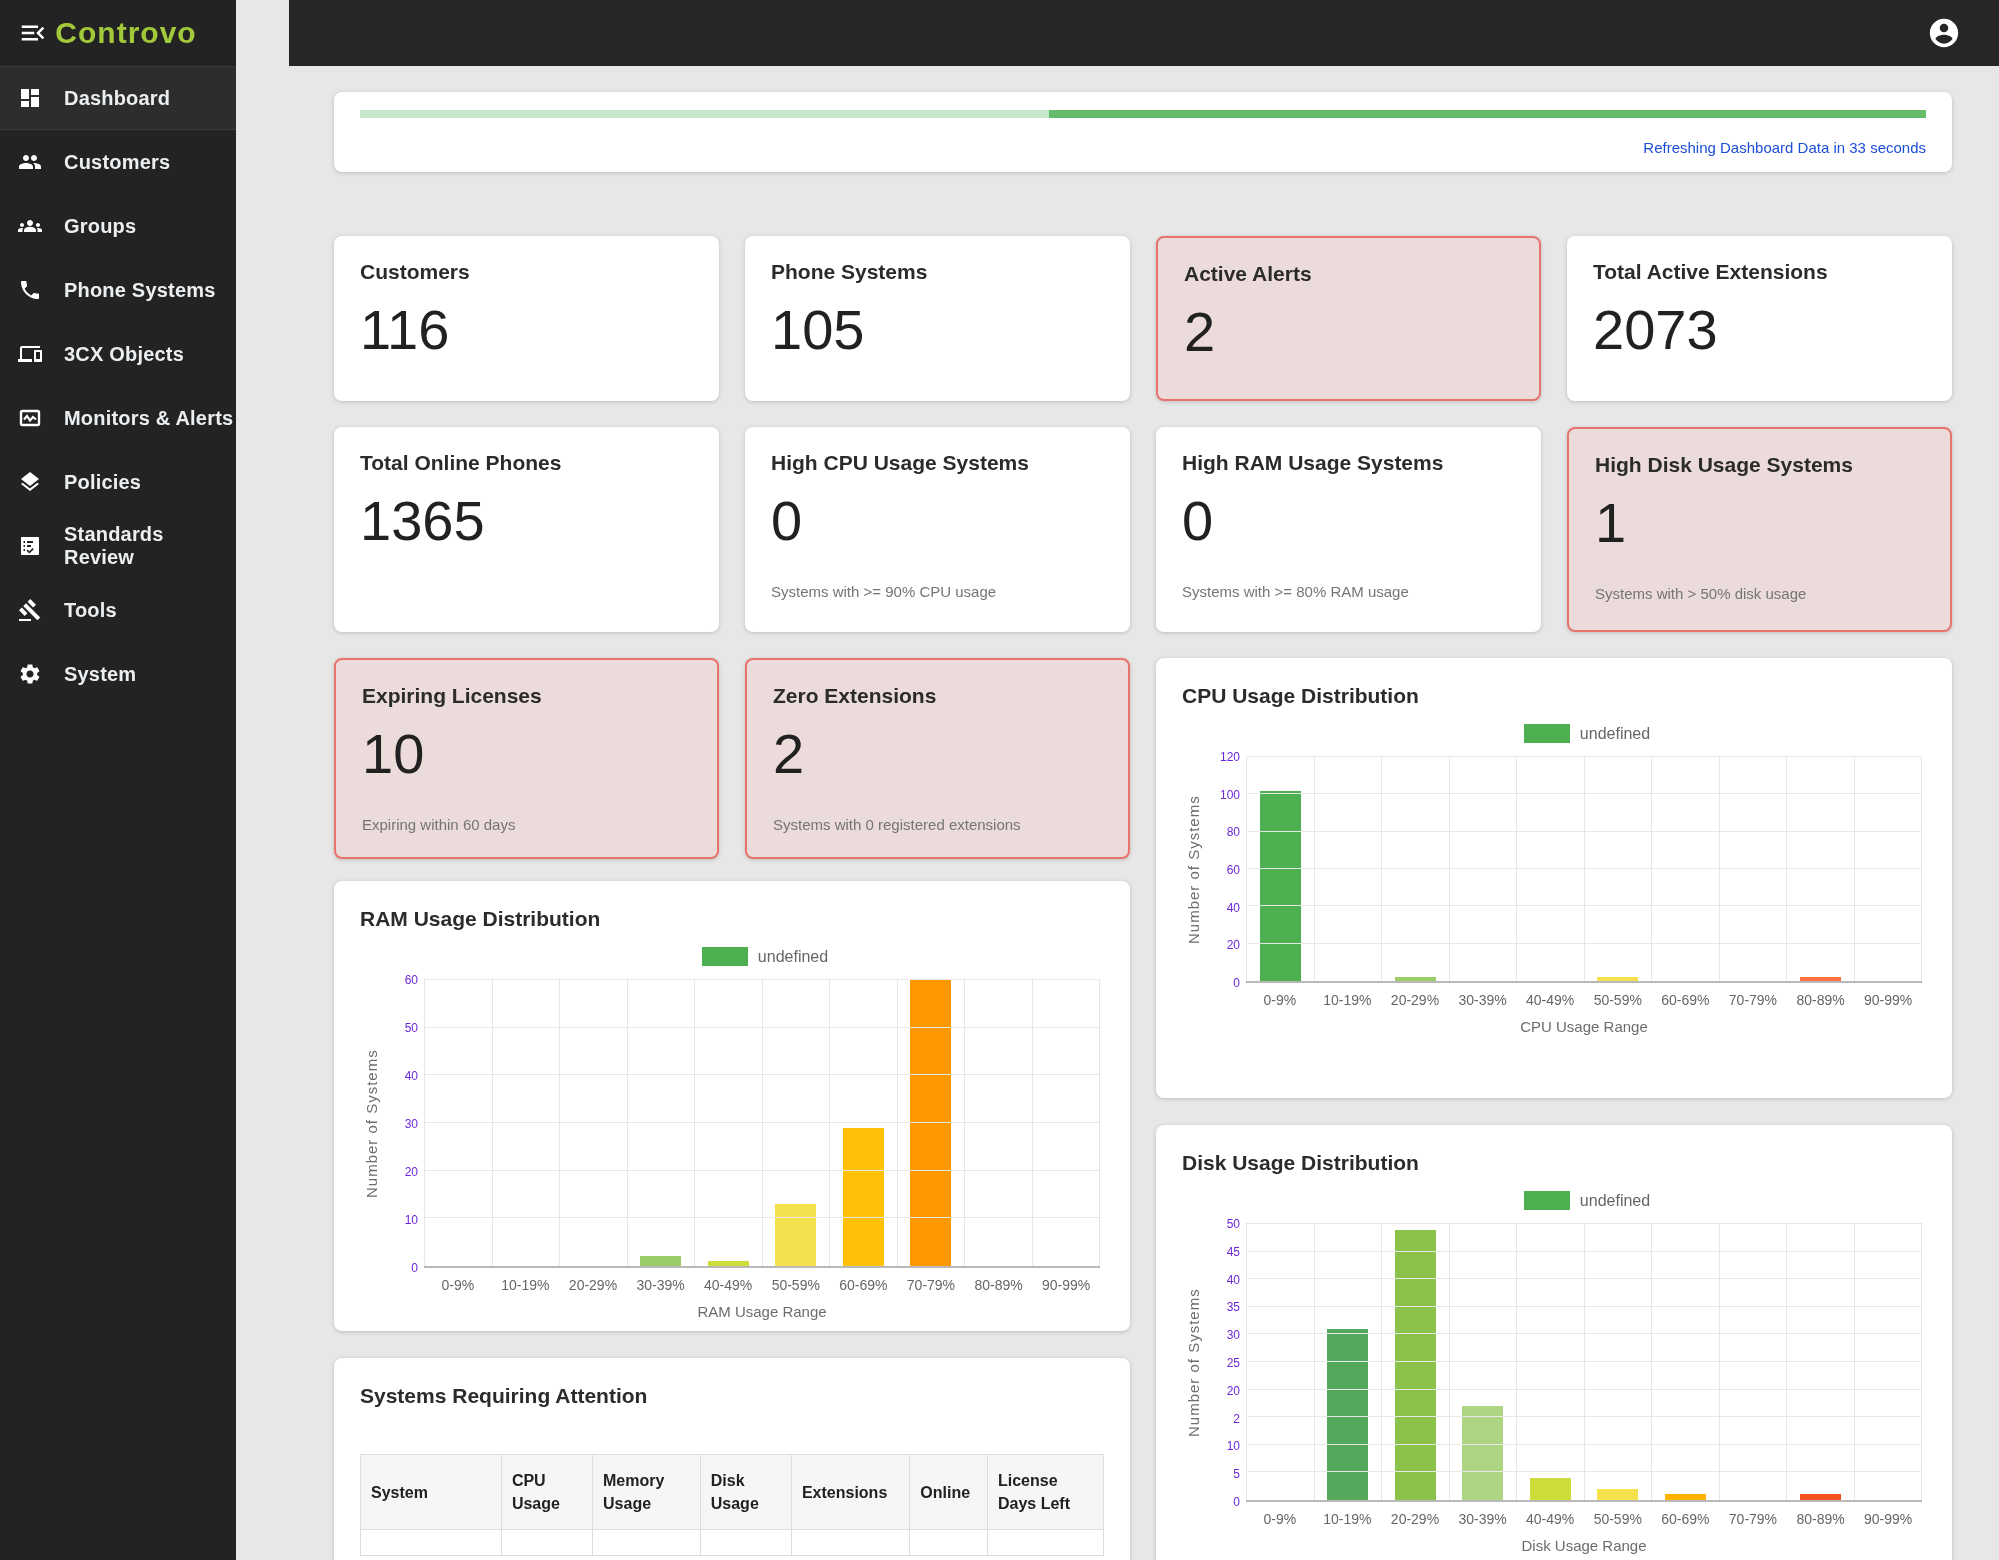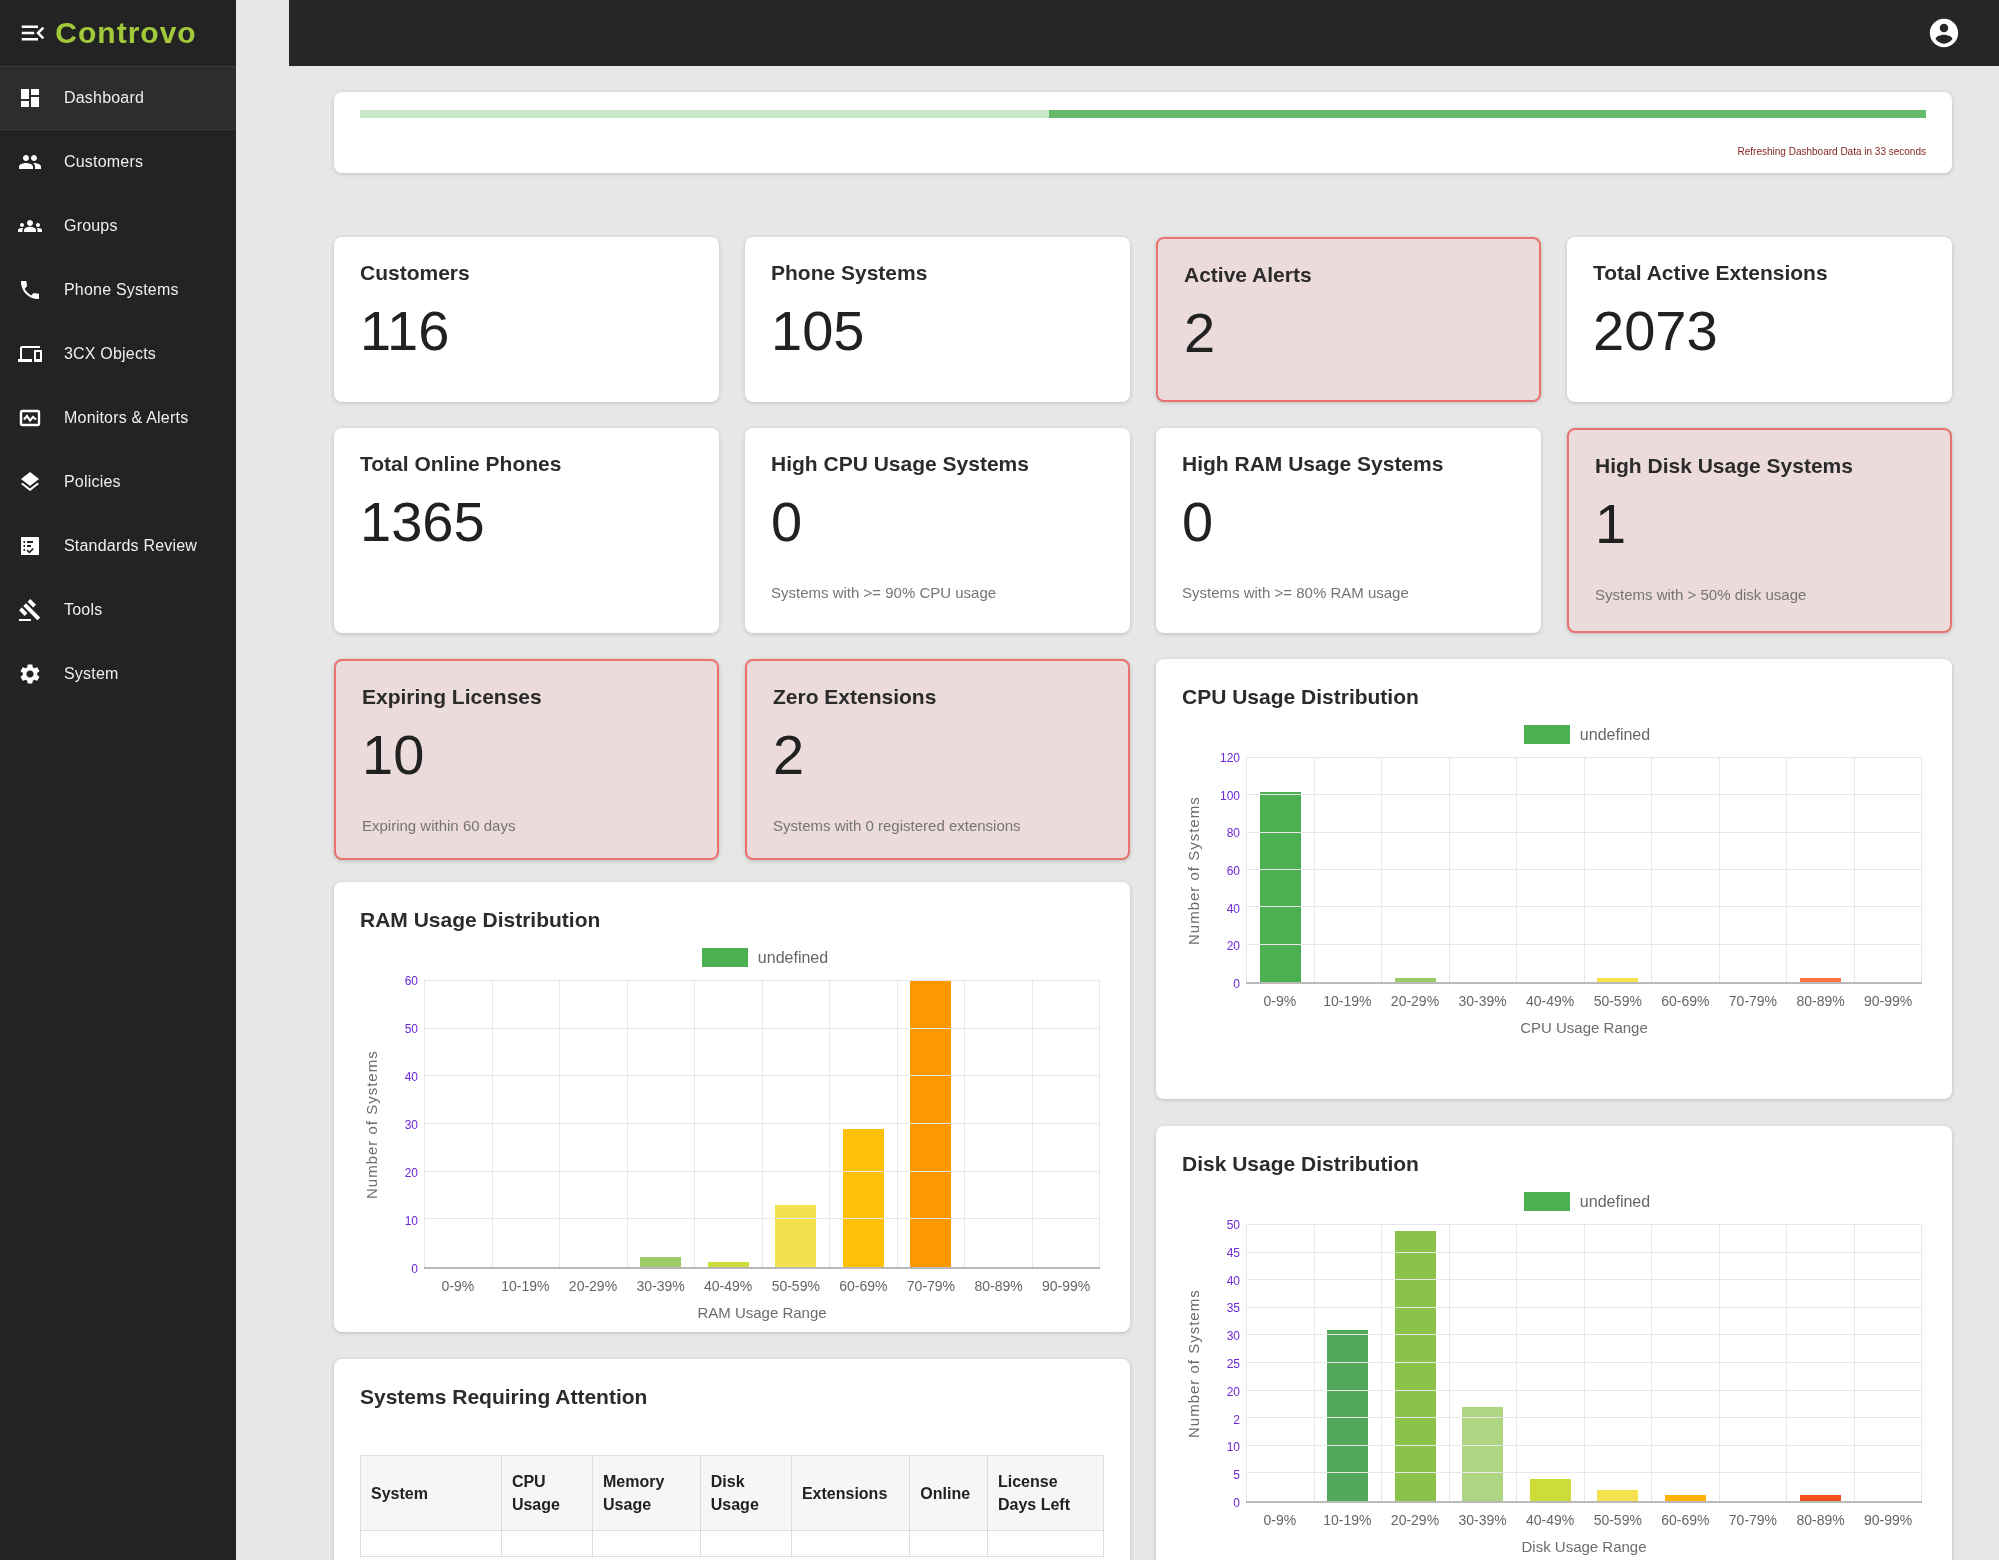--- a/index.html
+++ b/index.html
@@ -35,21 +35,21 @@
   .nav { padding-top:0; }
   .nav-item {
     height:64px; display:flex; align-items:center; gap:22px;
     padding-left:18px; cursor:pointer; color:#eceff1;
   }
   .nav-item.active {
     background:#2d2d2d;
     border-top:1px solid #3a3a3a; border-bottom:1px solid #3a3a3a;
   }
   .nav-item .icn { width:24px; height:24px; flex:0 0 auto; }
-  .nav-item .lbl { font-size:16px; font-weight:normal; letter-spacing:.2px; }
+  .nav-item .lbl { font-size:20px; font-weight:bold; letter-spacing:.2px; }
 
   
   .main {
     position:absolute; left:289px; top:66px; right:0; bottom:0;
     padding:26px 47px 0 45px;
   }
   .card {
     background:#fff; border-radius:8px;
     box-shadow:0 1px 4px rgba(0,0,0,.18);
   }
@@ -57,21 +57,21 @@
   
   .refresh-card { padding:18px 26px 16px 26px; margin-bottom:64px; }
   .progress-track {
     height:8px; background:var(--progress_track,#c8e6c9);
     position:relative; overflow:hidden;
   }
   .progress-fill {
     position:absolute; right:0; top:0; bottom:0;
     background:var(--progress_fill,#66bb6a); width:56%;
   }
-  .refresh-text { text-align:right; font-size:10px; color:#7f1d1d; margin-top:28px; }
+  .refresh-text { text-align:right; font-size:15px; color:#1d4ed8; margin-top:21px; }
 
   
   .stat-grid { display:grid; grid-template-columns:repeat(4,1fr); gap:26px; }
   .stat-card { padding:24px 26px; cursor:pointer; }
   .stat-grid .row1 { height:165px; }
   .stat-grid .row2 { height:205px; }
   .stat-card.alert {
     background:var(--alert_bg,#ecdbdb);
     border:2px solid var(--alert_border,#e8736d);
   }

